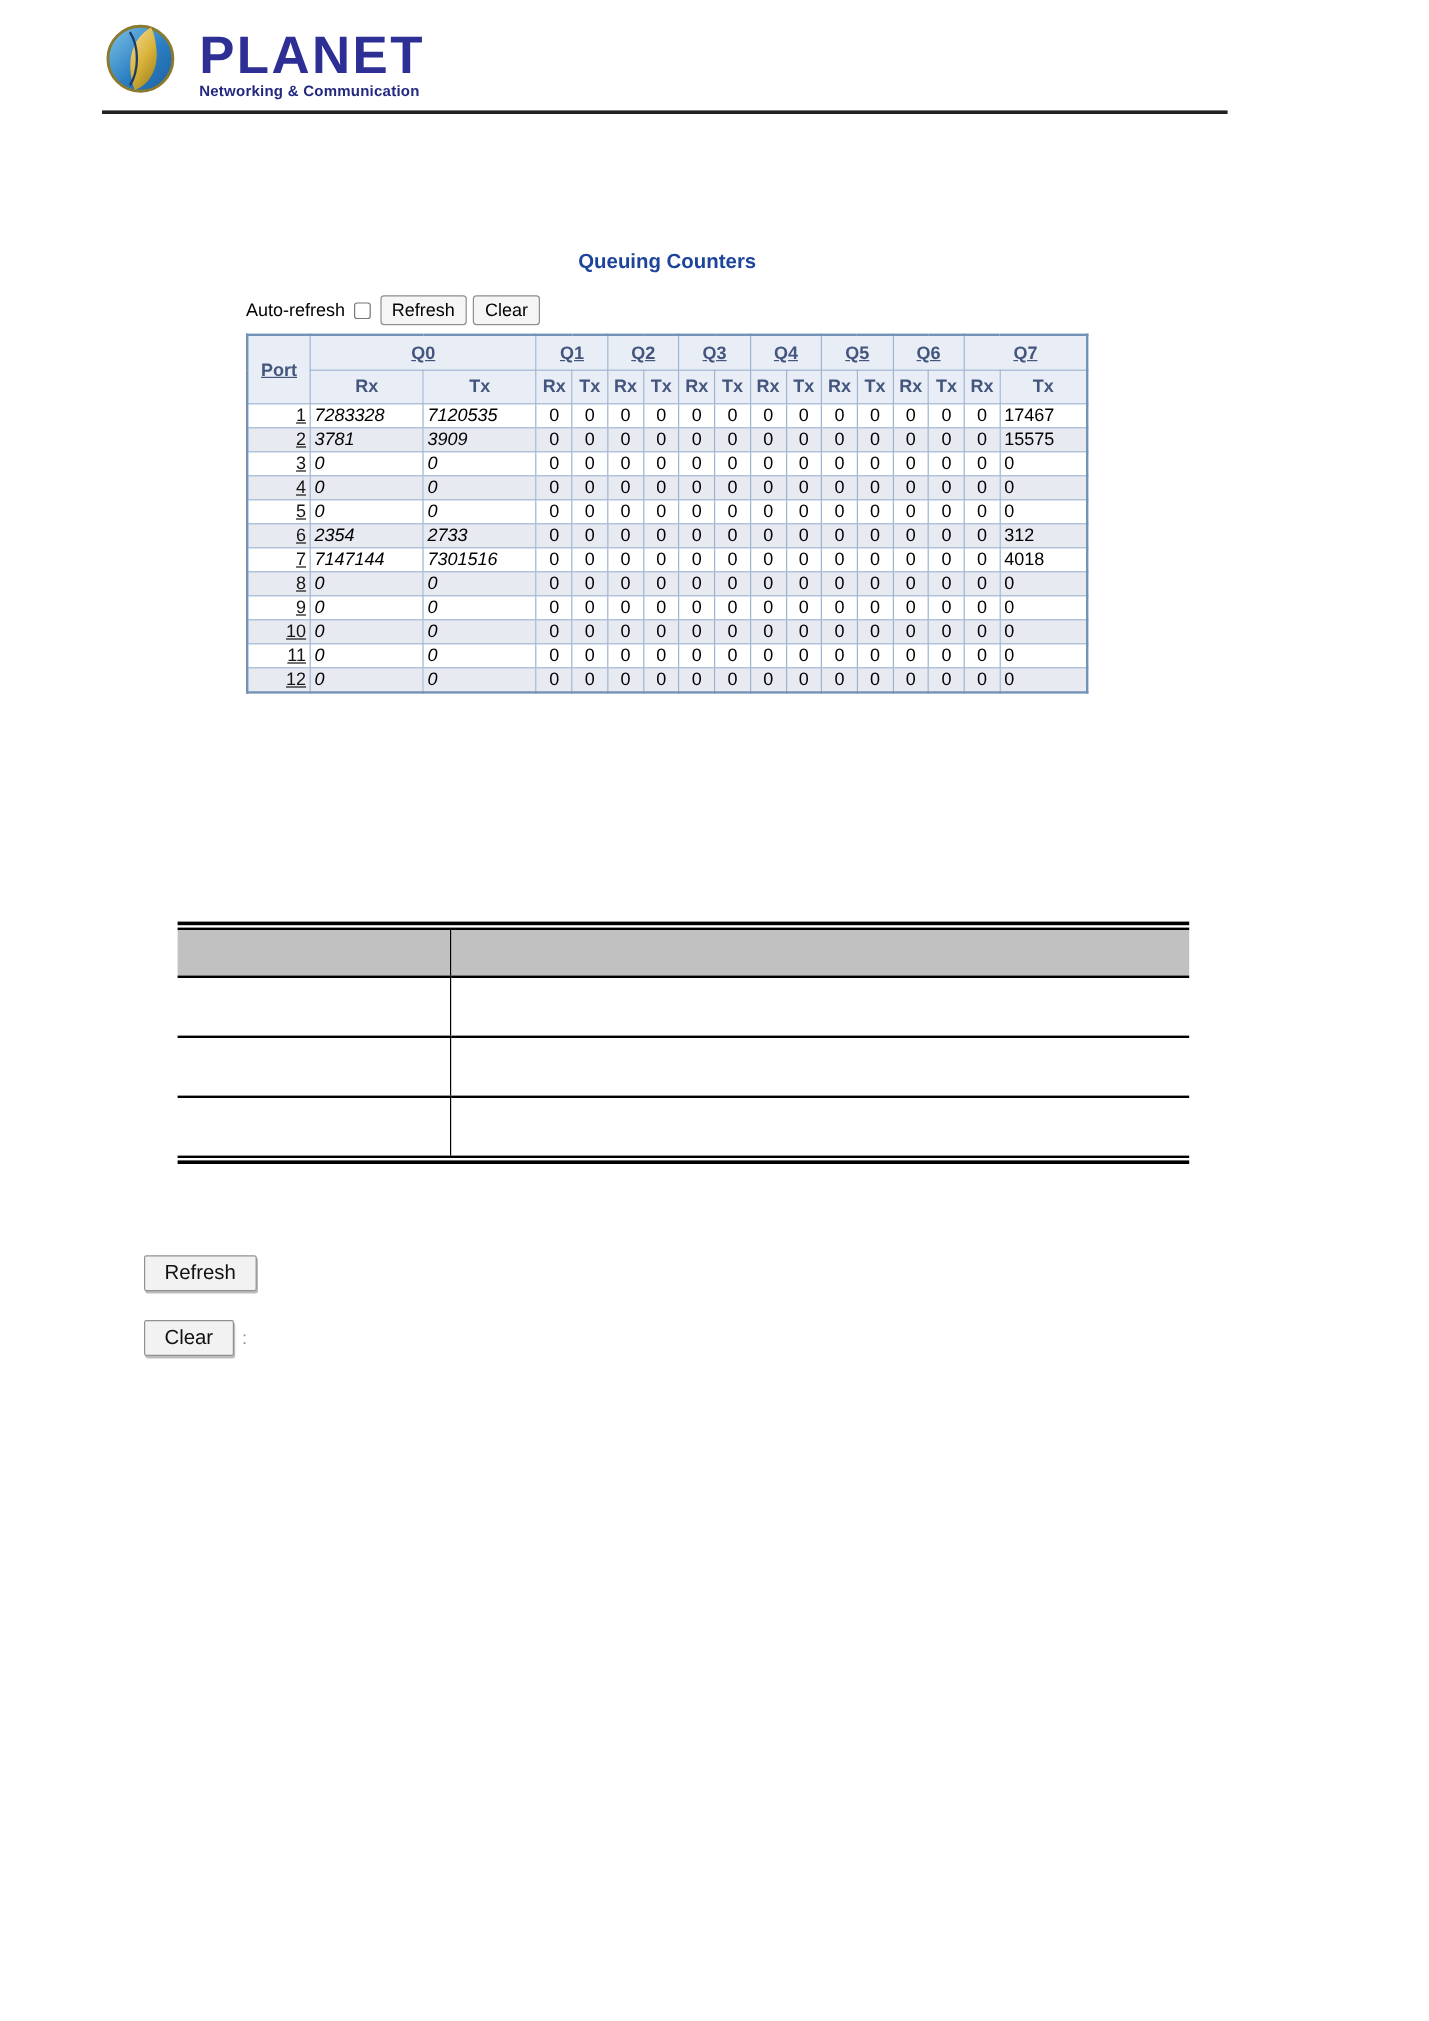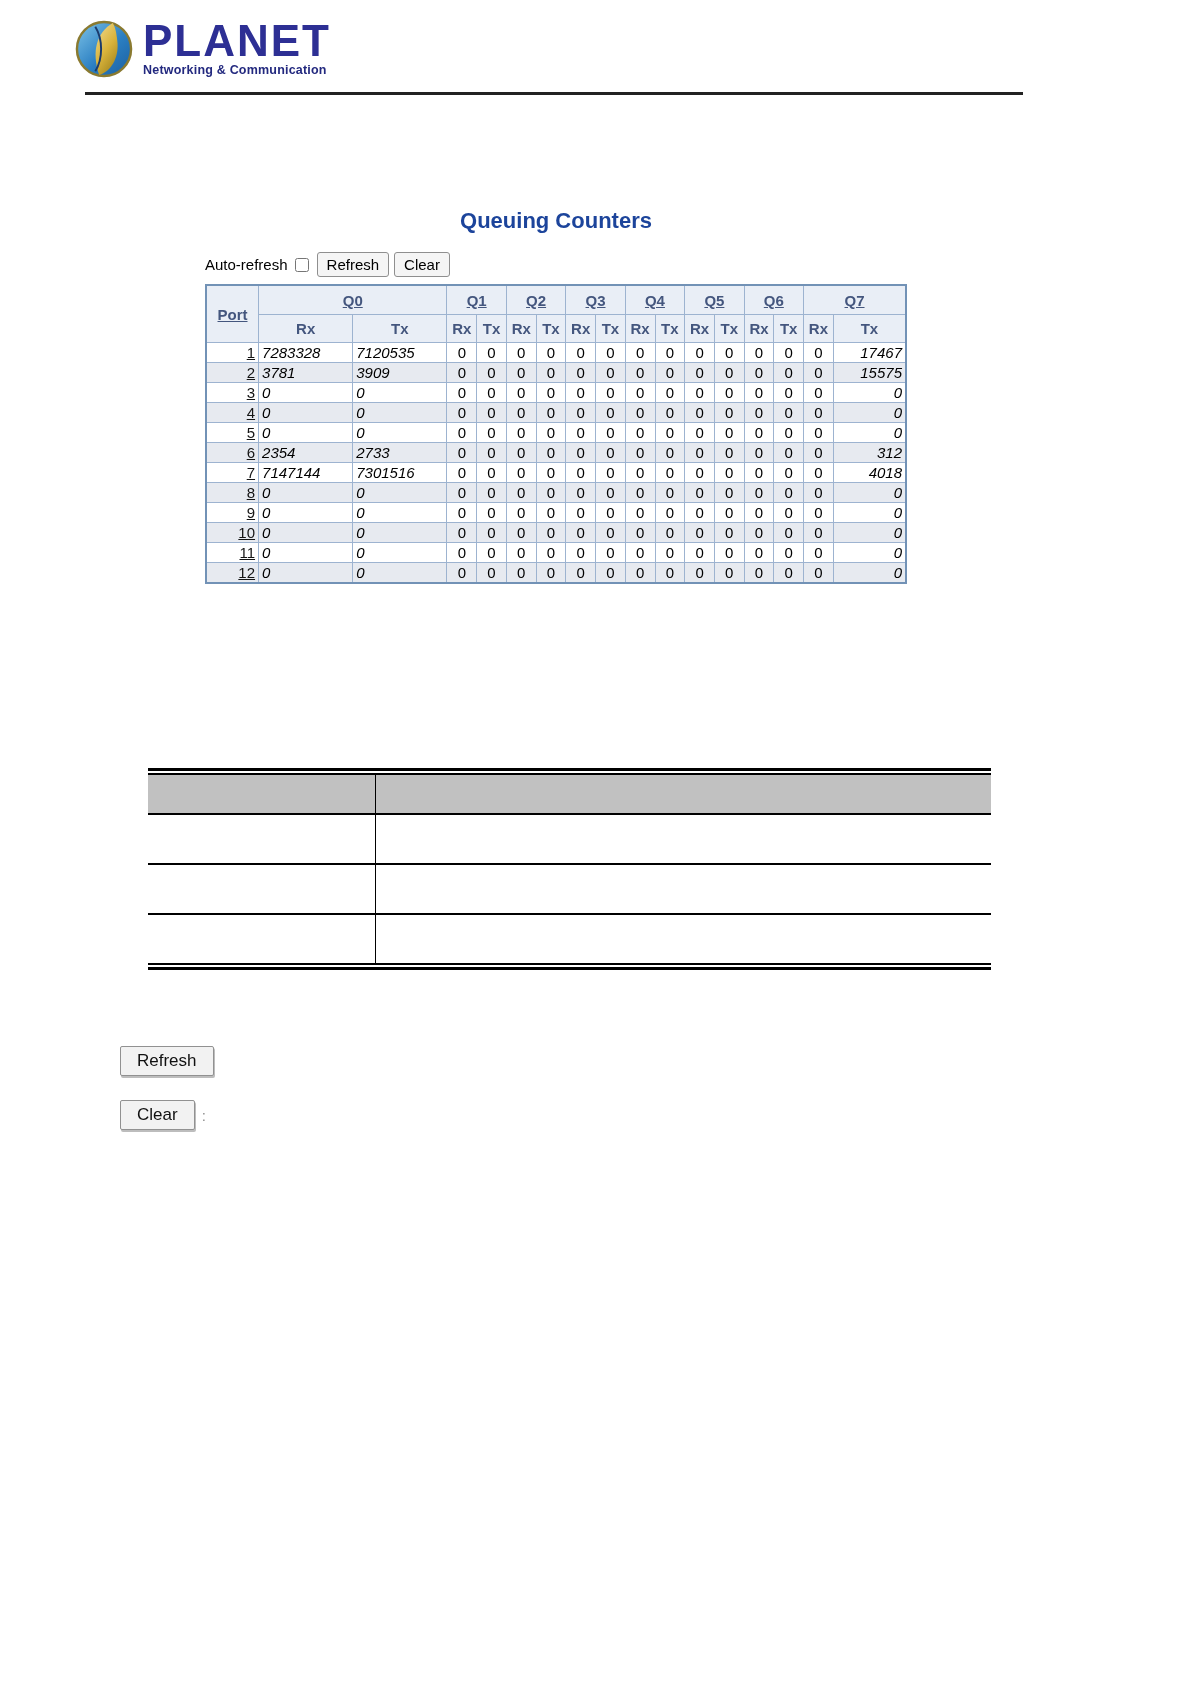--- a/index.html
+++ b/index.html
@@ -1,48 +1,48 @@
 <!DOCTYPE html>
 <html><head>
 <meta charset="utf-8">
 <style>
   html,body{margin:0;padding:0;}
   body{
     width:1191px;height:1684px;position:relative;background:#ffffff;
     font-family:"Liberation Sans", sans-serif;color:#000;
   }
   
-  .logo{position:absolute;left:75px;top:20px;display:flex;align-items:flex-start;gap:10px;}
+  .logo{position:absolute;left:88px;top:20px;display:flex;align-items:flex-end;gap:20px;}
   .logo-text{display:flex;flex-direction:column;}
   .brand{font-size:44px;line-height:42px;font-weight:bold;letter-spacing:2px;color:#2d2f94;}
   .tagline{font-size:12.5px;font-weight:bold;color:#23297f;letter-spacing:0.2px;margin-top:1px;}
   .header-rule{position:absolute;left:85px;top:92px;width:938px;height:3px;background:#222;}
 
   
   .content{position:absolute;left:205px;top:208px;width:702px;}
-  .page-title{margin:0 0 18px 0;text-align:center;font-size:22px;font-weight:bold;color:#1c449b;}
+  .page-title{margin:0 0 18px 0;text-align:center;font-size:17px;font-weight:bold;color:#1c449b;}
   .toolbar{display:flex;justify-content:flex-start;align-items:center;gap:5px;font-size:15px;margin-bottom:7px;}
   .toolbar input[type=checkbox]{width:14px;height:14px;margin:0 3px 0 2px;}
   .ui-btn{
     font-family:"Liberation Sans", sans-serif;font-size:15px;line-height:19px;
     padding:2px 9px;background:#f5f5f5;border:1px solid #8f8f8f;border-radius:3px;color:#000;
   }
   
   .qt{border-collapse:collapse;border:2px solid #7292b6;font-size:15px;table-layout:fixed;margin:0 auto;}
   .qt th,.qt td{border:1px solid #9db3d0;padding:0 3px;line-height:19px;overflow:hidden;white-space:nowrap;}
   .qt th{background:#e9eef6;color:#44567e;font-weight:bold;text-align:center;}
   .th-port{width:46px;text-decoration:underline;}
   .th-q{height:28px;text-decoration:underline;}
   .th-sub{height:27px;}
   .qt tbody tr{background:#ffffff;}
   .qt tbody tr:nth-child(even){background:#e7eaf0;}
   .td-port{text-align:right;padding-right:7px;}
   .td-port a{color:#151515;text-decoration:underline;}
   .td-wide{padding-right:9px;font-style:italic;}
-  .td-wtx{text-align:right;padding-right:9px;font-style:italic;}
+  .td-wtx{text-align:left;padding-right:9px;}
   .td-nar{text-align:center;}
 
   
   .doc-section{position:absolute;left:148px;top:768px;width:843px;}
   .rule-a{height:3px;background:#000;margin-bottom:2px;}
   .rule-b{height:2px;background:#000;}
   .doc-table{width:100%;border-collapse:collapse;}
   .doc-table th{background:#c1c1c1;height:38px;border-bottom:2px solid #000;padding:0;}
   .doc-table td{height:48px;border-bottom:2px solid #000;padding:0;background:#fff;}
   .doc-table tr:last-child td{border-bottom:none;}

